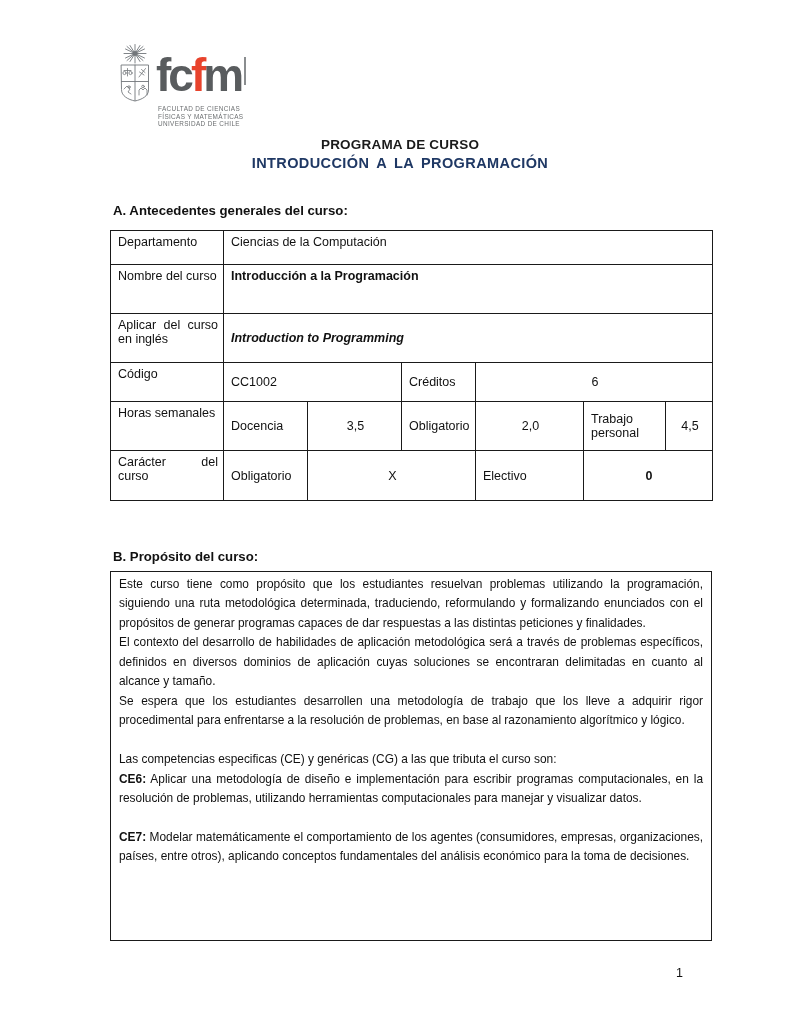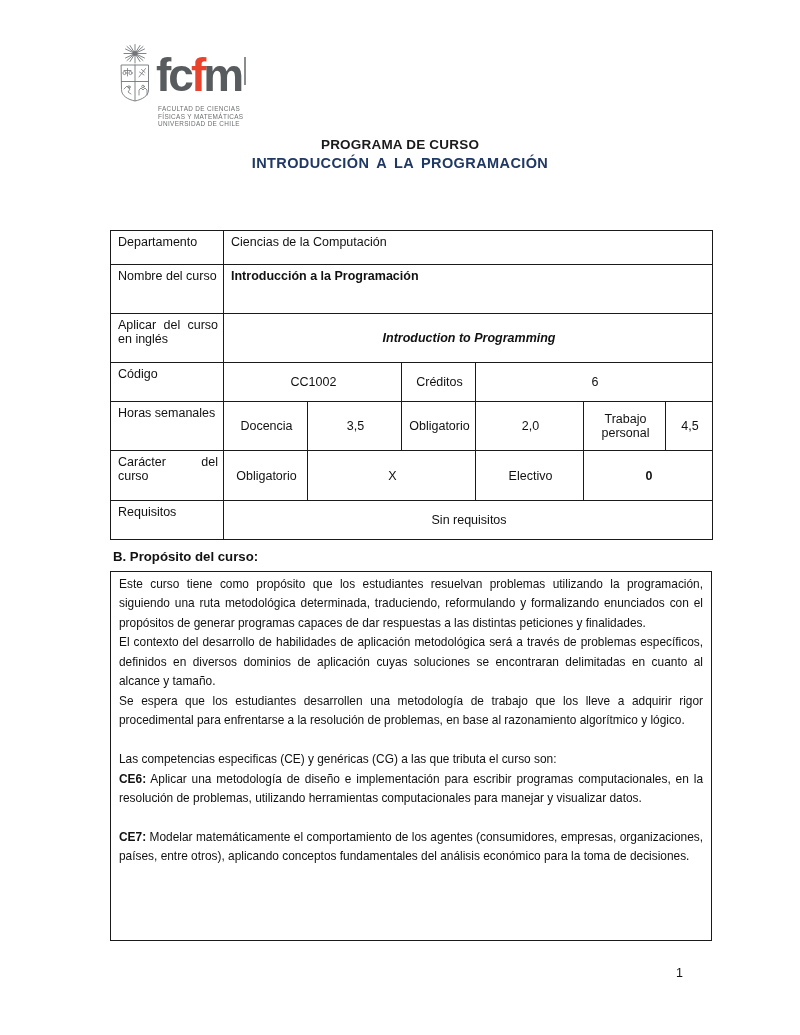--- a/index.html
+++ b/index.html
@@ -46,21 +46,21 @@
     position:absolute;left:110px;top:230px;
     width:602px;border-collapse:collapse;table-layout:fixed;
     font-size:12.5px;color:#111;border-radius:11px;
   }
   table.antecedentes td{
     border:1.5px solid #1a1a1a;
     padding:4px 5px 4px 7px;
     overflow:hidden;
   }
   td.lbl{vertical-align:top;text-align:justify;padding-top:6px;padding-right:16px;}
-  td.val{vertical-align:middle;text-align:center;}
+  td.val{vertical-align:middle;}
   td.valtop{vertical-align:top;padding-top:6px;margin-left:23px;}
   td.center{text-align:center;}
   .bold{font-weight:bold;}
   .boldital{font-weight:bold;font-style:italic;}
 
   
   .b-box{
     position:absolute;left:110px;top:571px;
     width:602px;height:370px;box-sizing:border-box;
     border:1.5px solid #1a1a1a;
@@ -126,20 +126,21 @@
       <div>FÍSICAS Y MATEMÁTICAS</div>
       <div>UNIVERSIDAD DE CHILE</div>
     </div>
   </div>
 
   <div class="title-block">
     <div class="doc-title">PROGRAMA DE CURSO</div>
     <div class="doc-subtitle">INTRODUCCIÓN A LA PROGRAMACIÓN</div>
   </div>
 
+  <div class="sec-heading sec-a">A. Antecedentes generales del curso:</div>
 
   <table class="antecedentes">
     <colgroup>
       <col style="width:113px">
         <col style="width:84px">
         <col style="width:94px">
       <col style="width:74px">
         <col style="width:108px">
         <col style="width:82px">
         <col style="width:47px">
@@ -172,24 +173,20 @@
         <td class="val">Trabajo personal</td>
         <td class="val center">4,5</td>
       </tr>
       <tr style="height:50px;">
         <td class="lbl">Carácter del curso</td>
         <td class="val">Obligatorio</td>
         <td class="val center" colspan="2">X</td>
         <td class="val">Electivo</td>
         <td class="val center bold" colspan="2">0</td>
       </tr>
-      <tr style="height:39px;">
-        <td class="lbl">Requisitos</td>
-        <td class="val" colspan="6">Sin requisitos</td>
-      </tr>
     </tbody>
   </table>
 
   <div class="sec-heading sec-b">B. Propósito del curso:</div>
 
   <div class="b-box">
     <p>Este curso tiene como propósito que los estudiantes resuelvan problemas utilizando la programación, siguiendo una ruta metodológica determinada, traduciendo, reformulando y formalizando enunciados con el propósitos de generar programas capaces de dar respuestas a las distintas peticiones y finalidades.</p>
     <p>El contexto del desarrollo de habilidades de aplicación metodológica será a través de problemas específicos, definidos en diversos dominios de aplicación cuyas soluciones se encontraran delimitadas en cuanto al alcance y tamaño.</p>
     <p>Se espera que los estudiantes desarrollen una metodología de trabajo que los lleve a adquirir rigor procedimental para enfrentarse a la resolución de problemas, en base al razonamiento algorítmico y lógico.</p>
     <div class="blank-line"></div>

